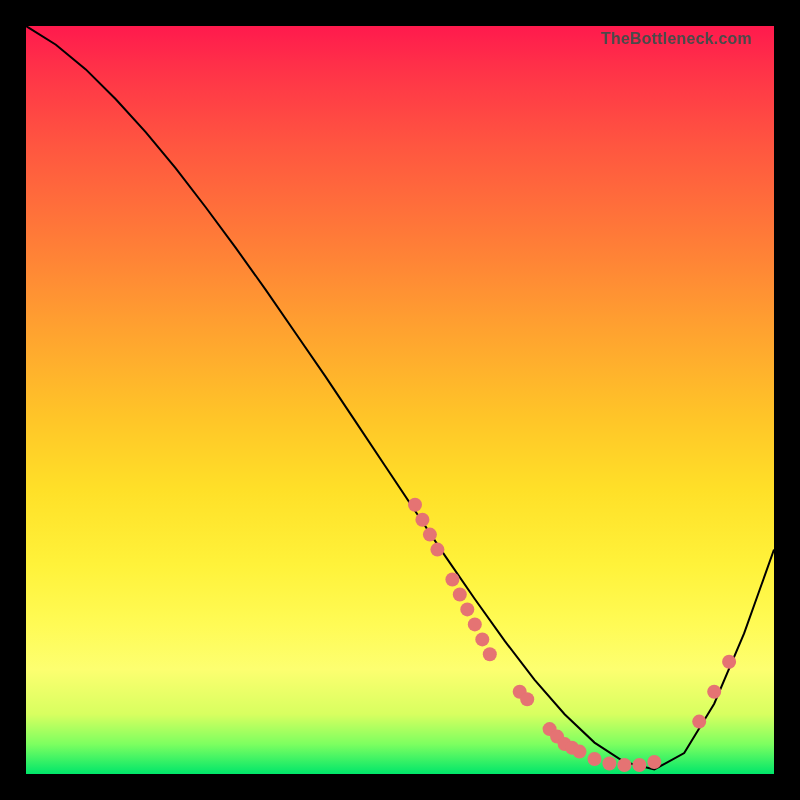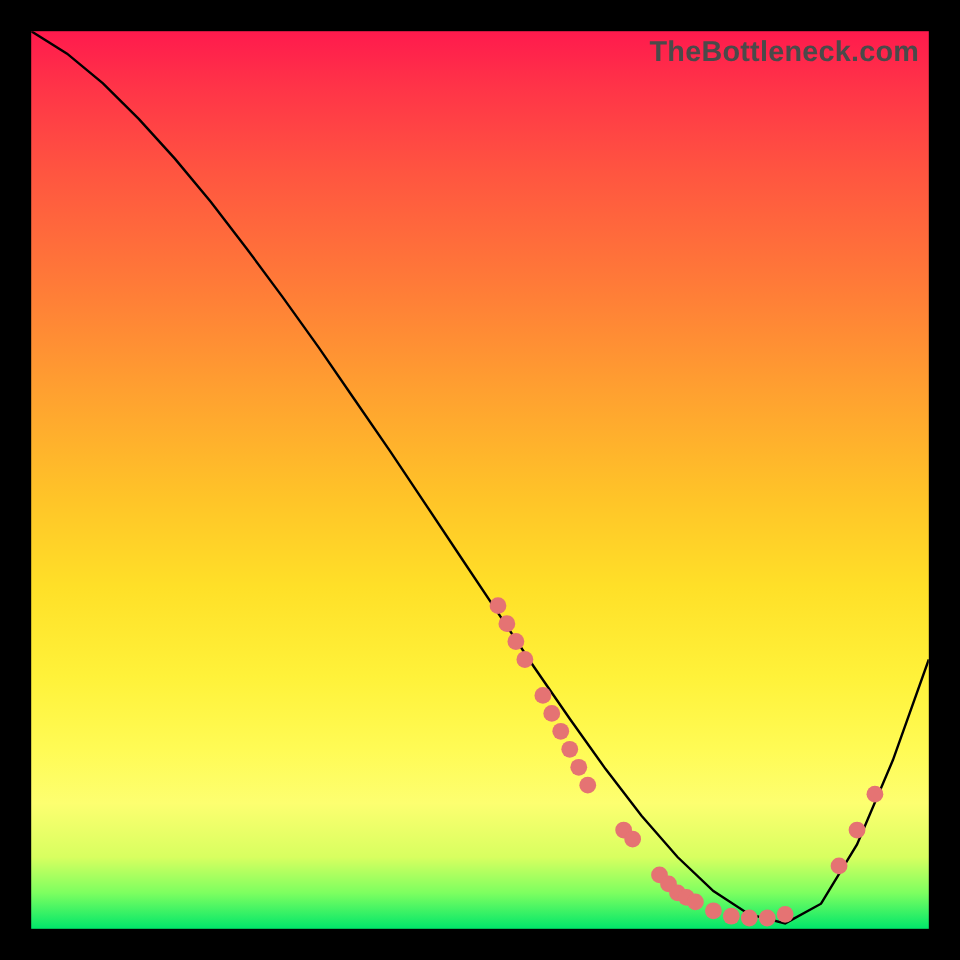--- a/index.html
+++ b/index.html
@@ -29,23 +29,23 @@
       #fffb55 80%,
       #fdff70 86%,
       #d8ff60 92%,
       #7dff60 96%,
       #00e66a 100%
     );
   }
   .watermark {
     position: absolute;
     top: 4px;
-    right: 8px;
+    right: 22px;
     color: #4a4a4a;
-    font-size: 24px;
+    font-size: 16px;
     font-weight: 600;
     letter-spacing: 0.2px;
     user-select: none;
   }
   svg.plot {
     position: absolute;
     left: 0;
     top: 0;
     width: 748px;
     height: 748px;

